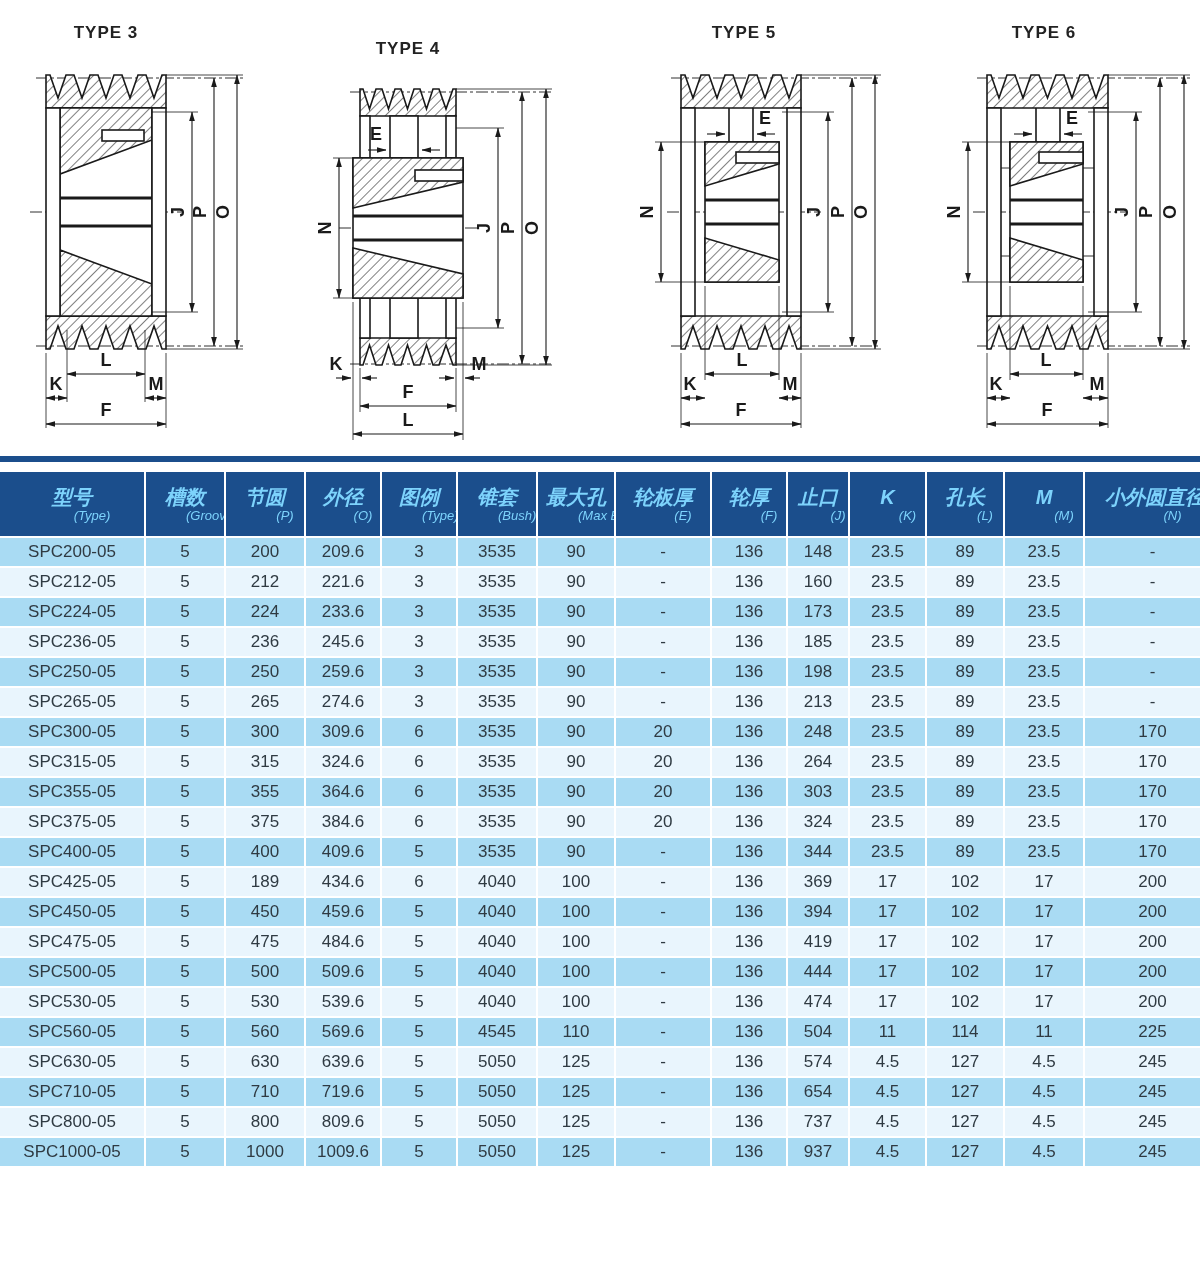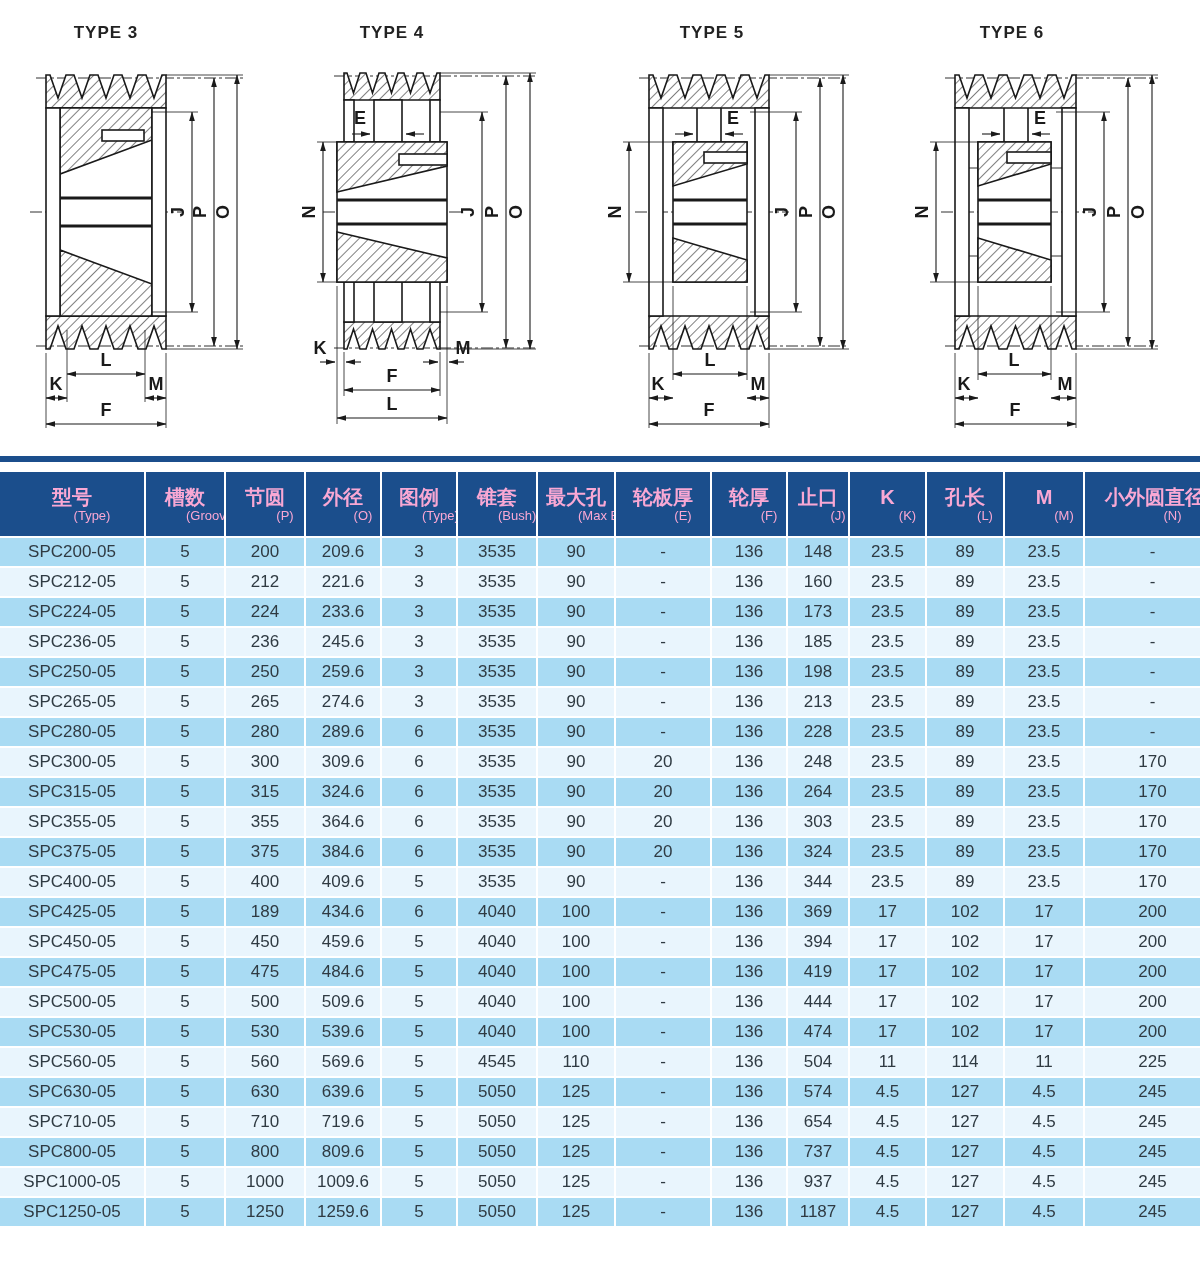--- a/index.html
+++ b/index.html
@@ -22,21 +22,21 @@
   .dimlabel{font-family:"Liberation Sans",sans-serif;font-size:18px;font-weight:bold;fill:#1a1a1a;}
   .dwgtitle{font-family:"Liberation Sans",sans-serif;font-size:17px;font-weight:bold;fill:#222;letter-spacing:1px;}
   
   .table-section{width:1200px;}
   .accent-line{width:1200px;height:6px;background:#1b4e8c;margin-bottom:10px;}
   table.spec{border-collapse:collapse;table-layout:fixed;width:1200px;}
   table.spec th,table.spec td{
     padding:0;text-align:center;vertical-align:middle;
     border:2px solid #ffffff;overflow:hidden;white-space:nowrap;
   }
-  table.spec th{background:#1b4e8c;color:#f9a8d4;height:64px;font-weight:bold;}
+  table.spec th{background:#1b4e8c;color:#7dd3fc;height:64px;font-weight:bold;font-style:italic;}
   table.spec th .zh{font-size:20px;line-height:1.2;}
   table.spec th .en{font-size:13px;font-weight:normal;line-height:1.15;margin-left:40px;}
   table.spec td{height:28px;font-size:17px;color:#2f3a42;}
   table.spec tbody tr:nth-child(odd){background:#a9dbf3;}
   table.spec tbody tr:nth-child(even){background:#e9f5fd;}
   table.spec th:first-child,table.spec td:first-child{border-left:none;}
   table.spec th:last-child,table.spec td:last-child{border-right:none;padding-left:20px;}
   table.spec thead th{border-top:none;}
 </style>
 </head>
@@ -89,21 +89,21 @@
         <line class="dim" x1="46" y1="398" x2="67" y2="398" marker-start="url(#arr)" marker-end="url(#arr)"></line>
         <text class="dimlabel" x="56" y="390" text-anchor="middle">K</text>
         <line class="dim" x1="145" y1="398" x2="166" y2="398" marker-start="url(#arr)" marker-end="url(#arr)"></line>
         <text class="dimlabel" x="156" y="390" text-anchor="middle">M</text>
         <line class="dim" x1="46" y1="424" x2="166" y2="424" marker-start="url(#arr)" marker-end="url(#arr)"></line>
         <text class="dimlabel" x="106" y="416" text-anchor="middle">F</text>
       </g>
     </svg>
   </figure>
 
-  <figure class="diagram" style="margin:0">
+  <figure class="diagram" style="margin:16px">
     <svg viewBox="0 0 300 456" width="300" height="456">
       <text class="dwgtitle" x="92" y="38" text-anchor="middle">TYPE 4</text>
       <g>
         <path class="cl" d="M34,76 H236"></path>
         <path class="cl" d="M34,348 H236"></path>
         <path class="cl" d="M23,212 H161"></path>
         <path class="hatched" d="M44,100 V73 H47 L53.5,93 L60,73 H66 L72.5,93 L79,73 H85 L91.5,93 L98,73 H104 L110.5,93 L117,73 H123 L130,93 L137,73 H140 V100 Z"></path>
         <path class="hatched" d="M44,322 H140 V349 H137 L130,329 L123,349 H117 L110.5,329 L104,349 H98 L91.5,329 L85,349 H79 L72.5,329 L66,349 H60 L53.5,329 L47,349 H44 Z"></path>
         <rect class="whitefill" x="44" y="100" width="10" height="42"></rect>
         <rect class="whitefill" x="130" y="100" width="10" height="42"></rect>
@@ -417,36 +417,20 @@
           <td>90</td>
           <td>-</td>
           <td>136</td>
           <td>213</td>
           <td>23.5</td>
           <td>89</td>
           <td>23.5</td>
           <td>-</td>
         </tr>
         <tr>
-          <td>SPC280-05</td>
-          <td>5</td>
-          <td>280</td>
-          <td>289.6</td>
-          <td>6</td>
-          <td>3535</td>
-          <td>90</td>
-          <td>-</td>
-          <td>136</td>
-          <td>228</td>
-          <td>23.5</td>
-          <td>89</td>
-          <td>23.5</td>
-          <td>-</td>
-        </tr>
-        <tr>
           <td>SPC300-05</td>
           <td>5</td>
           <td>300</td>
           <td>309.6</td>
           <td>6</td>
           <td>3535</td>
           <td>90</td>
           <td>20</td>
           <td>136</td>
           <td>248</td>
@@ -672,31 +656,15 @@
           <td>5050</td>
           <td>125</td>
           <td>-</td>
           <td>136</td>
           <td>937</td>
           <td>4.5</td>
           <td>127</td>
           <td>4.5</td>
           <td>245</td>
         </tr>
-        <tr>
-          <td>SPC1250-05</td>
-          <td>5</td>
-          <td>1250</td>
-          <td>1259.6</td>
-          <td>5</td>
-          <td>5050</td>
-          <td>125</td>
-          <td>-</td>
-          <td>136</td>
-          <td>1187</td>
-          <td>4.5</td>
-          <td>127</td>
-          <td>4.5</td>
-          <td>245</td>
-        </tr>
       </tbody>
   </table>
 </div>
 
 </body></html>

